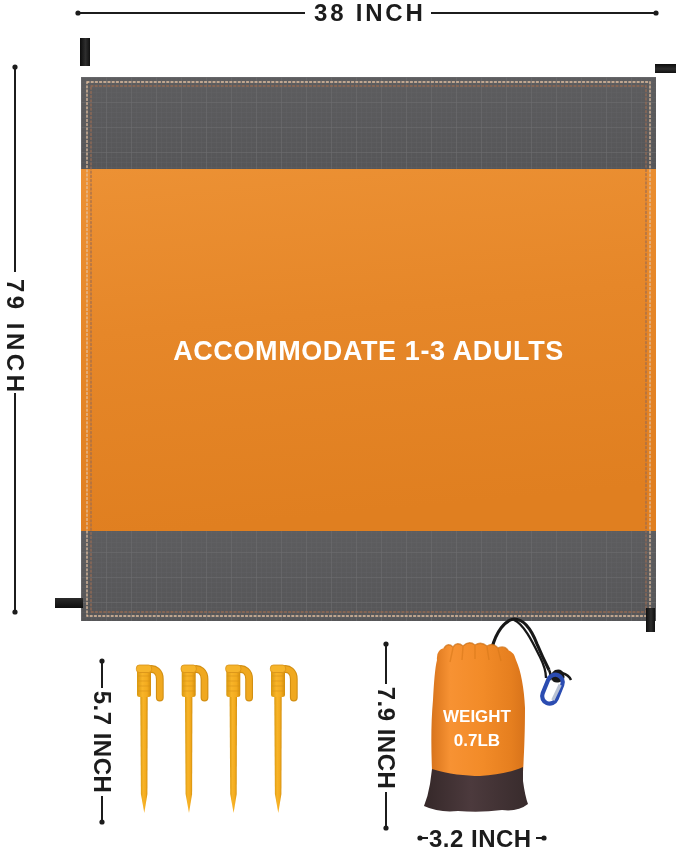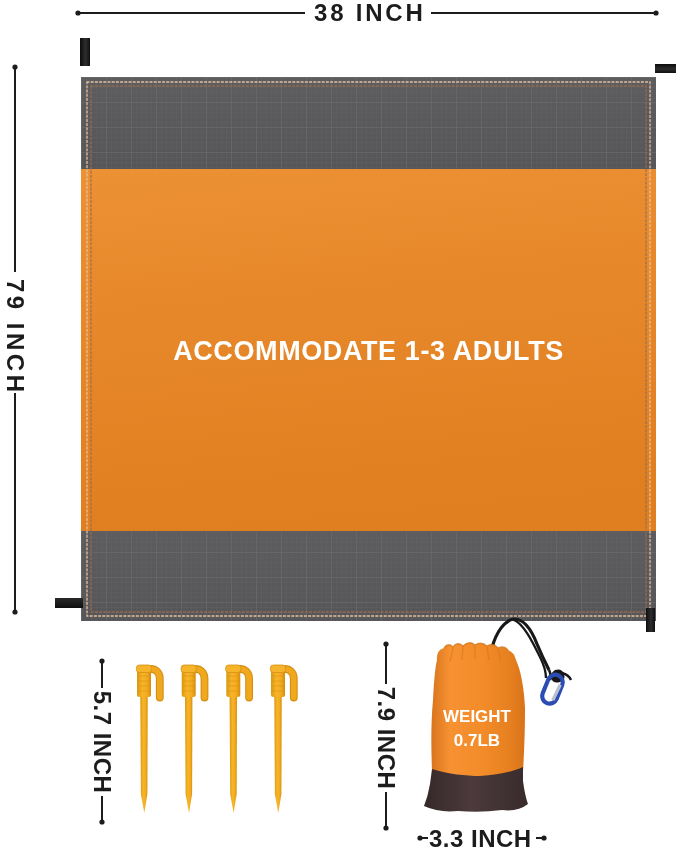--- a/index.html
+++ b/index.html
@@ -163,19 +163,19 @@
 
   <path d="M444 648 Q448 642 453 647 Q457 641 463 646 Q469 640 475 645 Q481 641 487 646 Q493 642 498 648 Q504 645 508 650" fill="none" stroke="#cd6f13" stroke-width="1.4" opacity="0.7"></path>
   <path d="M453 648 L450 662 M463 647 L462 660 M475 646 L475 659 M487 647 L489 660 M498 649 L501 661" stroke="#d57717" stroke-width="1.4" opacity="0.55" fill="none"></path>
 
   <path d="M432 769 C448 774 466 776 480 776 C498 775 512 772 523 767 L523 781 Q525 796 528 804 Q518 812 502 810 Q480 813 458 811 Q439 813 424 806 Q428 796 430 784 Z" fill="url(#browng)"></path>
 
   <text x="477" y="722" text-anchor="middle" font-family="Liberation Sans,sans-serif" font-weight="bold" font-size="17" fill="#ffffff">WEIGHT</text>
   <text x="477" y="746" text-anchor="middle" font-family="Liberation Sans,sans-serif" font-weight="bold" font-size="17" fill="#ffffff">0.7LB</text>
 </svg>
 
-<div class="abs dim" style="left:429px;top:827px;letter-spacing:0.5px;">3.3 INCH</div>
+<div class="abs dim" style="left:429px;top:827px;letter-spacing:0.5px;">3.2 INCH</div>
 <svg class="abs" style="left:405px;top:827px;" width="160" height="24" viewBox="0 0 160 24">
   <circle cx="15" cy="11" r="2.6" fill="#1c1c1c"></circle>
   <line x1="15" y1="11" x2="23" y2="11" stroke="#1c1c1c" stroke-width="2"></line>
   <line x1="131" y1="11" x2="139" y2="11" stroke="#1c1c1c" stroke-width="2"></line>
   <circle cx="139" cy="11" r="2.6" fill="#1c1c1c"></circle>
 </svg>
 
 </body></html>

